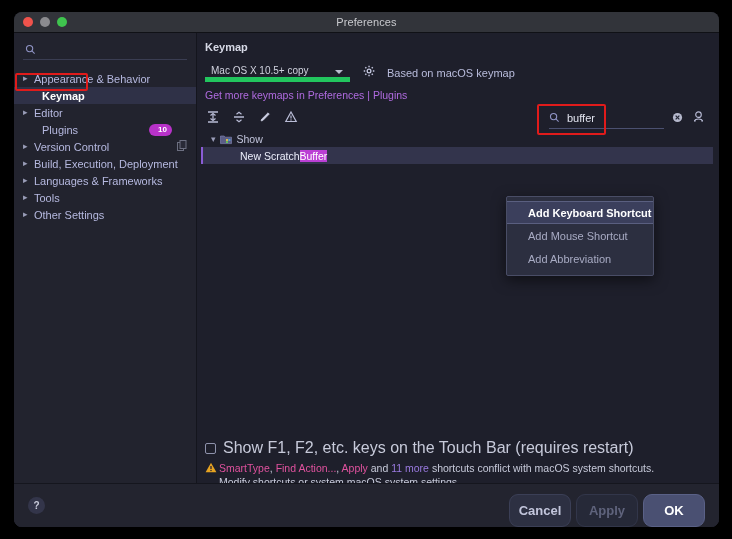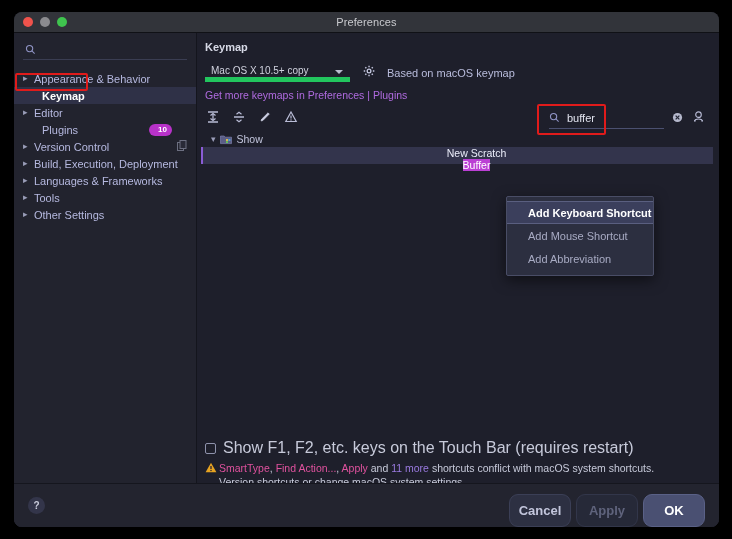--- a/index.html
+++ b/index.html
@@ -173,21 +173,20 @@
   }
   .sc-row.group { padding-left: 8px; }
   .sc-row .gchev { color: #9a9db8; font-size: 9px; margin-right: 4px; }
   .sc-row.action {
     height: 17px;
     padding-left: 37px;
     background: #33344c;
     color: #eceefb;
     border-left: 2px solid #8a5cd6;
     margin-left: -2px;
-    flex-direction: column;
   }
   .hl { background: #bb3fd4; color: #ffffff; }
 
   
   .ctxmenu {
     position: absolute;
     left: 492px; top: 163px;
     width: 148px;
     background: #2c2f40;
     border: 1px solid #494d66;
@@ -459,21 +458,21 @@
         <div class="warnrow">
           <span class="warnicon">
             <svg width="12" height="11" viewBox="0 0 12 11">
               <path d="M6 0.8 L11.4 10.2 L0.6 10.2 Z" fill="#e6a321"></path>
               <line x1="6" y1="4" x2="6" y2="7" stroke="#2a2233" stroke-width="1.3"></line>
               <circle cx="6" cy="8.6" r=".75" fill="#2a2233"></circle>
             </svg>
           </span>
           <div class="warntext">
             <span class="lnk-pink">SmartType</span><span>, </span><span class="lnk-pink">Find Action...</span><span>, </span><span class="lnk-pink">Apply</span><span> and </span><span class="lnk-blue">11 more</span><span> shortcuts conflict with macOS system shortcuts.</span>
-            <div>Version shortcuts or change macOS system settings.</div>
+            <div>Modify shortcuts or system macOS system settings.</div>
           </div>
         </div>
 
       </div>
 
       <div class="ctxmenu">
         <div class="ctxitem active">
           <span>Add Keyboard Shortcut</span>
         </div>
         <div class="ctxitem">

